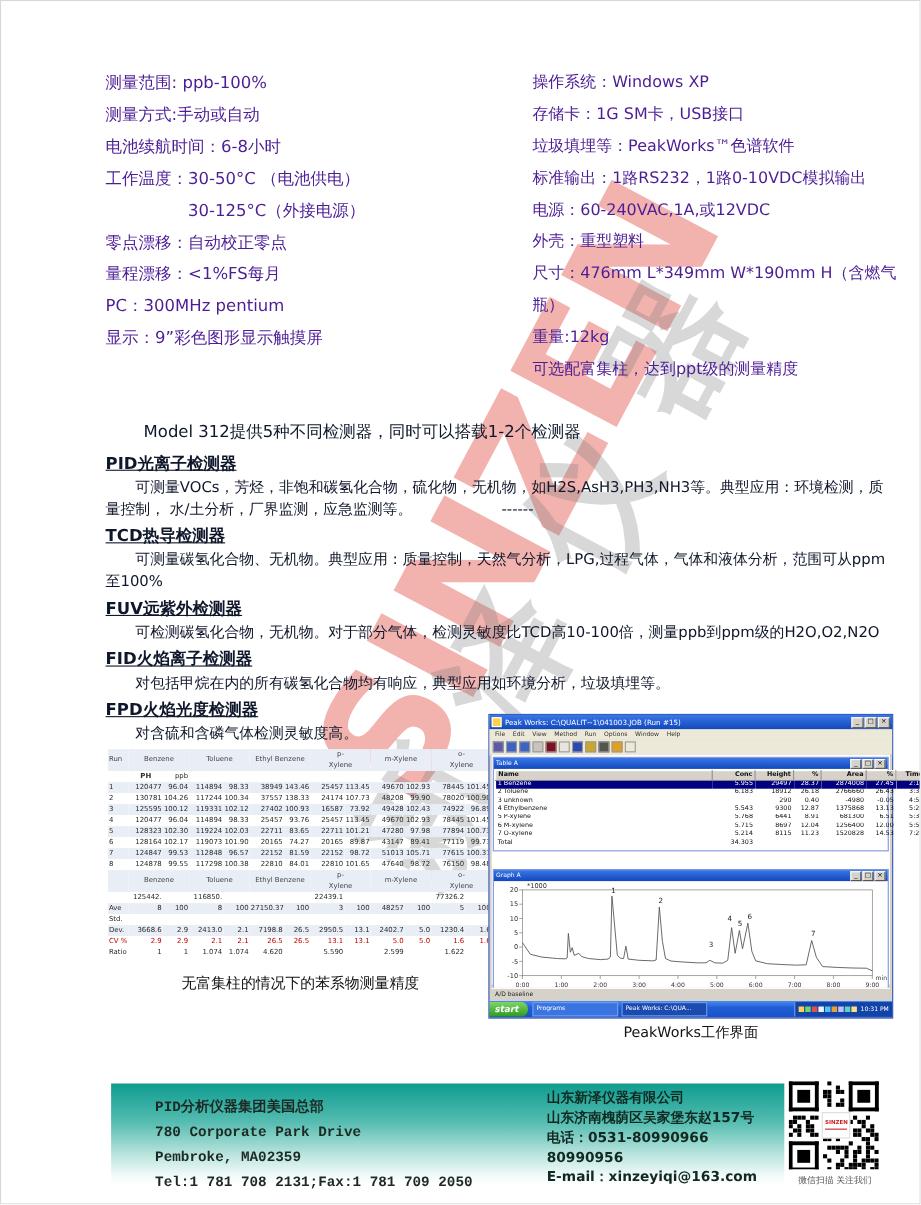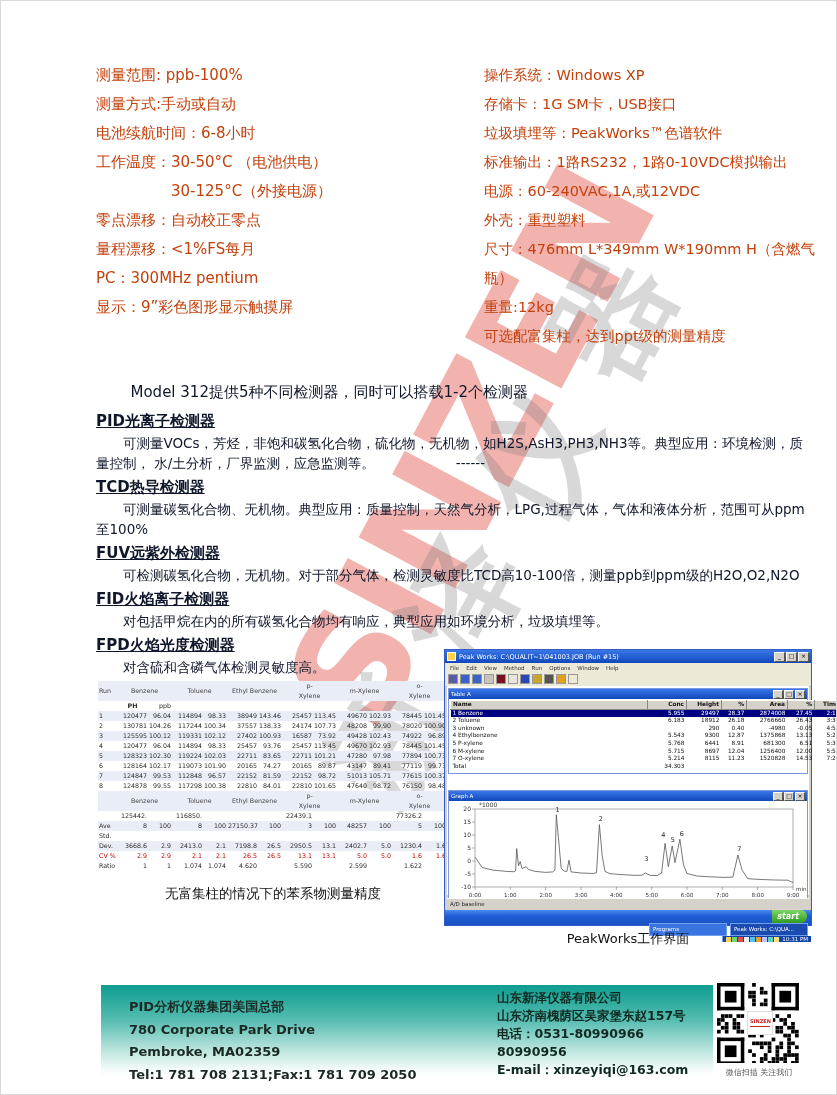--- a/index.html
+++ b/index.html
@@ -10,21 +10,21 @@
   #wm-en{left:-20px;top:360px;width:980px;font-size:150px;color:rgba(225,72,62,.42);transform:rotate(-62deg);letter-spacing:-4px;}
   #wm-cn{left:40px;top:430px;width:940px;font-size:118px;color:rgba(125,125,125,.30);transform:rotate(-62deg);letter-spacing:42px;}
   .layer{position:absolute;z-index:1;}
   
   .sec-hdr{width:212px;height:28px;line-height:28px;padding-left:9px;box-sizing:border-box;
            color:#fff;font-size:19px;font-weight:700;letter-spacing:2px;
            background:linear-gradient(90deg,#0c9a8e 0%,#2fae a 0%,#2fada0 55%,#cdeeea 88%,#fff 100%);}
   #hdr-tech{left:93px;top:31px;}
   #hdr-det{left:93px;top:344px;}
   
-  .specs p{margin:0;line-height:29px;font-size:15px;color:#c2410c;white-space:pre-wrap;}
+  .specs p{margin:0;line-height:29px;font-size:15px;color:#4c1d95;white-space:pre-wrap;}
   #specs-left{left:95px;top:60px;width:385px;}
   #specs-right{left:483px;top:60px;width:350px;}
   #specs-right p{font-size:14.5px;}
   
   #det-block{left:95px;top:382px;width:720px;color:#0f172a;}
   #det-intro{font-size:15px;margin:0 0 10px 0;text-indent:2.3em;}
   .det-name{font-size:15px;font-weight:700;text-decoration:underline;margin:5px 0 2px 0;}
   .det-desc{font-size:13.5px;line-height:20px;margin:0;text-indent:2em;white-space:pre-wrap;}
   
   #bz-wrap{left:97px;top:680px;width:350px;}
@@ -54,35 +54,35 @@
   .child .wbtn{width:8px;height:7px;}
   #tableA{top:2px;height:86px;}
   #graphA{top:104px;height:116px;}
   #peak-table{border-collapse:collapse;table-layout:fixed;width:356px;font-size:5.8px;margin:1px;color:#111;}
   #peak-table td{padding:0 2px;line-height:7.6px;text-align:right;overflow:hidden;white-space:nowrap;}
   #peak-table td:first-child{text-align:left;}
   #peak-table tr.cols td{background:#d6d2c9;font-weight:700;border:1px solid #fff;border-right-color:#888;border-bottom-color:#888;}
   #peak-table tr.sel td{background:#000080;color:#fff;}
   #pw-status{position:absolute;left:2px;right:2px;bottom:16px;height:10px;background:#d6d2c9;border-top:1px solid #fff;
              font-size:5.5px;line-height:10px;padding-left:3px;color:#222;}
-  #pw-taskbar{position:absolute;left:0;right:0;bottom:0;height:15px;display:flex;align-items:flex-end;
-              background:linear-gradient(180deg,#4a8af0,#1f5dd6 40%,#1a51c4);flex-direction:column;}
+  #pw-taskbar{position:absolute;left:0;right:0;bottom:0;height:15px;display:flex;align-items:center;
+              background:linear-gradient(180deg,#4a8af0,#1f5dd6 40%,#1a51c4);}
   #start-btn{height:13px;padding:0 8px 0 5px;margin-right:4px;border-radius:0 6px 6px 0;
              background:linear-gradient(180deg,#7ed666,#2f9a22);color:#fff;font-style:italic;font-weight:700;font-size:8px;line-height:13px;}
   .task{height:11px;min-width:70px;margin-right:3px;padding:0 3px;background:#3a74e0;border:1px solid #6fa0f0;
         color:#fff;font-size:5.5px;line-height:10px;overflow:hidden;white-space:nowrap;}
   .task.active{background:#1c4bb0;}
   #tray{margin-left:auto;height:13px;display:flex;align-items:center;gap:1px;background:#1243a8;border-left:1px solid #6fa0f0;padding:0 3px;}
   .tray-ico{width:5px;height:5px;flex:none;}
   #tray-time{color:#fff;font-size:5.5px;margin-left:2px;}
   #pw-caption{left:443px;top:929px;width:368px;text-align:center;font-size:13px;color:#111;}
   
   #footer-band{left:100px;top:984px;width:612px;height:92px;
                background:linear-gradient(180deg,#0e9c90 0%,#55bcb0 38%,#bfe6e0 72%,#f4fbfa 92%,#fff 100%);}
-  #footer-us{position:absolute;left:28px;top:11px;}
+  #footer-us{position:absolute;left:40px;top:11px;font-family:Liberation Mono, monospace;}
   #footer-us p{margin:0;line-height:22.5px;font-size:13px;color:#1c2a24;font-weight:700;}
   #footer-cn{position:absolute;left:396px;top:4px;}
   #footer-cn p{margin:0;line-height:18px;font-size:12.5px;color:#102a22;font-weight:600;}
   #qr{left:716px;top:982px;width:84px;height:80px;background:#fff;}
   #qr-logo{position:absolute;left:30px;top:28px;width:24px;height:22px;background:#fff;border:1px solid #ddd;
            color:#c22;font-size:5px;font-weight:700;text-align:center;line-height:10px;}
   #qr-logo span{display:block;border-bottom:1px solid #c22;margin:4px 2px 0 2px;}
   #qr-caption{left:712px;top:1066px;width:92px;text-align:center;font-size:8px;color:#555;}
 </style>
 </head>

